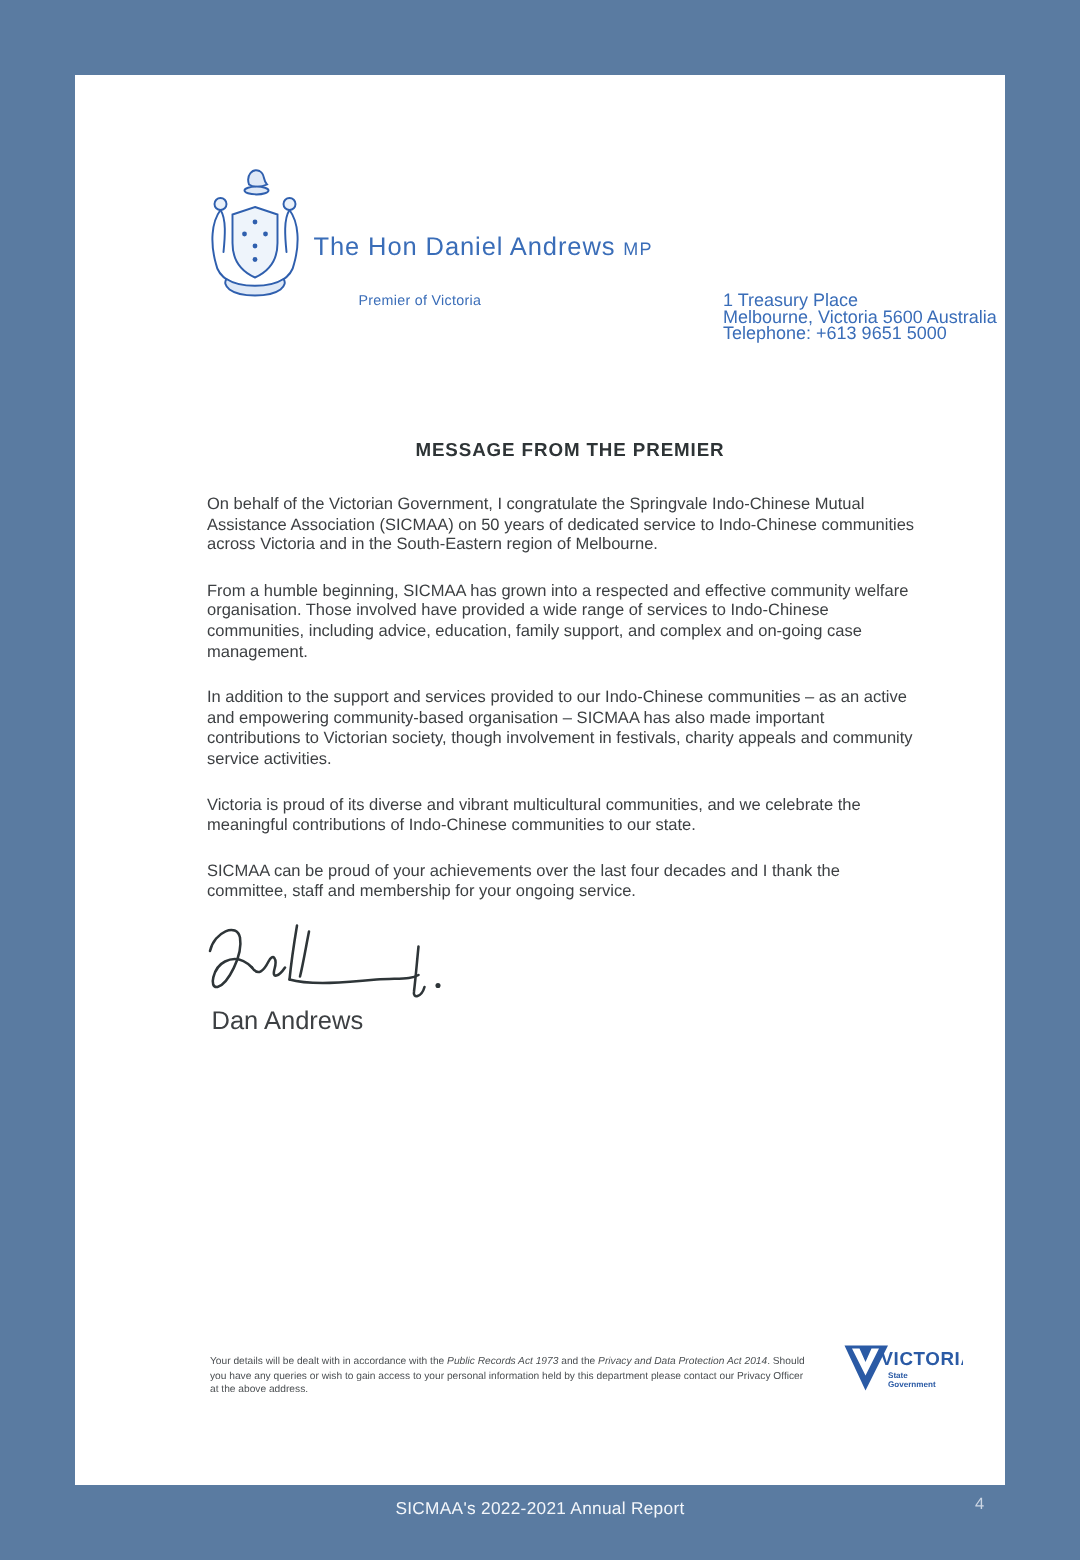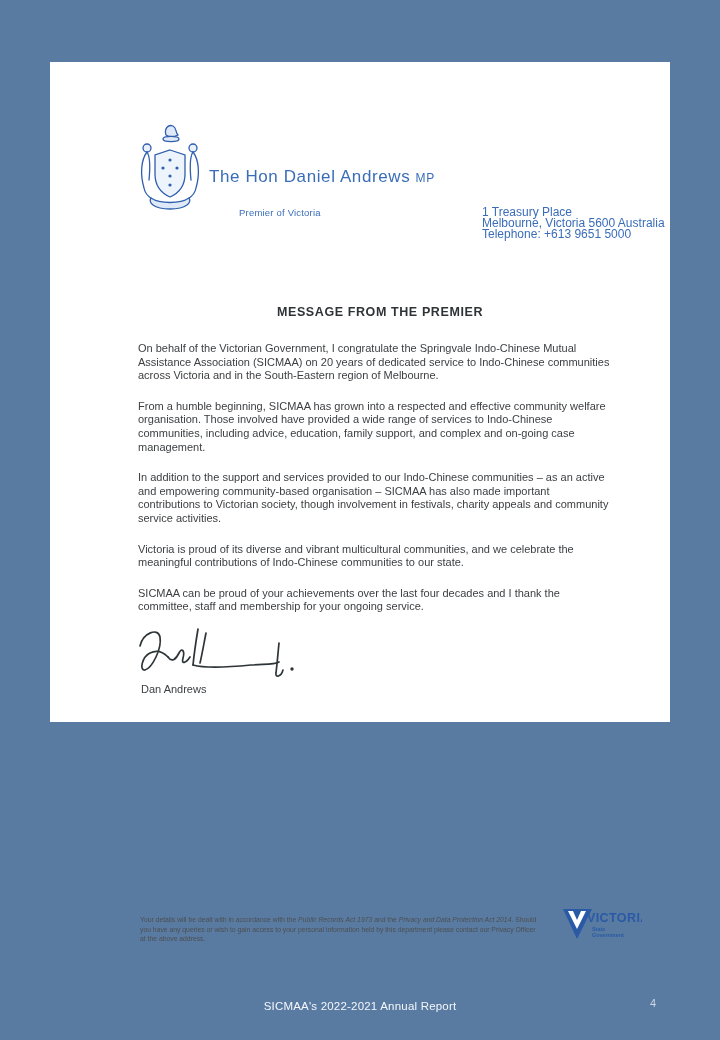--- a/index.html
+++ b/index.html
@@ -5,23 +5,22 @@
   html,body{margin:0;padding:0;}
   .canvas{
     position:relative;
     width:720px;height:1040px;
     background:#5a7ba1;
     font-family:"Liberation Sans", sans-serif;
     overflow:hidden;
   }
   .page{
     position:absolute;left:50px;top:50px;
-    width:620px;height:660px;
+    width:620px;height:940px;
     background:#ffffff;
-    margin-top:12px;
   }
   
   .crest{position:absolute;left:82px;top:60px;width:76px;height:90px;}
   .lh-name{
     position:absolute;left:159px;top:105px;
     font-size:17px;letter-spacing:0.6px;
     color:#3a6db8;white-space:nowrap;
   }
   .lh-name .mp{font-size:12px;letter-spacing:0.8px;}
   .lh-role{
@@ -39,21 +38,21 @@
     font-size:12.5px;letter-spacing:0.6px;color:#2e3436;
   }
   .body-text{
     position:absolute;left:88px;top:280px;width:474px;
     font-size:11px;line-height:13.6px;color:#3d4043;
   }
   .body-text p{margin:0 0 17px 0;}
   .signature{position:absolute;left:85px;top:562px;width:170px;height:58px;}
   .sig-name{
     position:absolute;left:91px;top:621px;
-    font-size:11px;color:#3d4043;
+    font-size:17px;color:#3d4043;
   }
   
   .fineprint{
     position:absolute;left:90px;top:853px;width:398px;
     font-size:6.8px;line-height:9.6px;color:#4b4f52;
   }
   .viclogo{position:absolute;left:512px;top:843px;width:80px;height:46px;}
   
   .footer-title{
     position:absolute;left:0;top:1000px;width:720px;
@@ -108,21 +107,21 @@
     <div class="lh-role">Premier of Victoria</div>
     <div class="lh-address">
       <div>1 Treasury Place</div>
       <div>Melbourne, Victoria 5600 Australia</div>
       <div>Telephone: +613 9651 5000</div>
     </div>
 
     <div class="heading">MESSAGE FROM THE PREMIER</div>
 
     <div class="body-text">
-      <p>On behalf of the Victorian Government, I congratulate the Springvale Indo-Chinese Mutual Assistance Association (SICMAA) on 20 years of dedicated service to  Indo-Chinese communities across Victoria and in the South-Eastern region of Melbourne.</p>
+      <p>On behalf of the Victorian Government, I congratulate the Springvale Indo-Chinese Mutual Assistance Association (SICMAA) on 50 years of dedicated service to  Indo-Chinese communities across Victoria and in the South-Eastern region of Melbourne.</p>
       <p>From a humble beginning, SICMAA has grown into a respected and effective community welfare organisation. Those involved have provided a wide range of services to Indo-Chinese communities, including advice, education, family support, and complex and on-going case management.</p>
       <p>In addition to the support and services provided to our Indo-Chinese communities – as an active and empowering community-based organisation – SICMAA has also made important contributions to Victorian society, though involvement in festivals, charity appeals and community service activities.</p>
       <p>Victoria is proud of its diverse and vibrant multicultural communities, and we celebrate the meaningful contributions of Indo-Chinese communities to our state.</p>
       <p>SICMAA can be proud of your achievements over the last four decades and I thank the committee, staff and membership for your ongoing service.</p>
     </div>
 
     <svg class="signature" viewBox="0 0 170 58">
       <g fill="none" stroke="#2e3538" stroke-width="1.7" stroke-linecap="round">
         <path d="M5,22 C8,9 23,3 25,13 C27,25 17,44 10,46 C4,47 7,33 15,29 C23,25 29,29 33,33"></path>
         <path d="M33,33 C37,39 41,35 44,29 C47,23 50,27 48,34 C46,41 51,39 55,33"></path>

